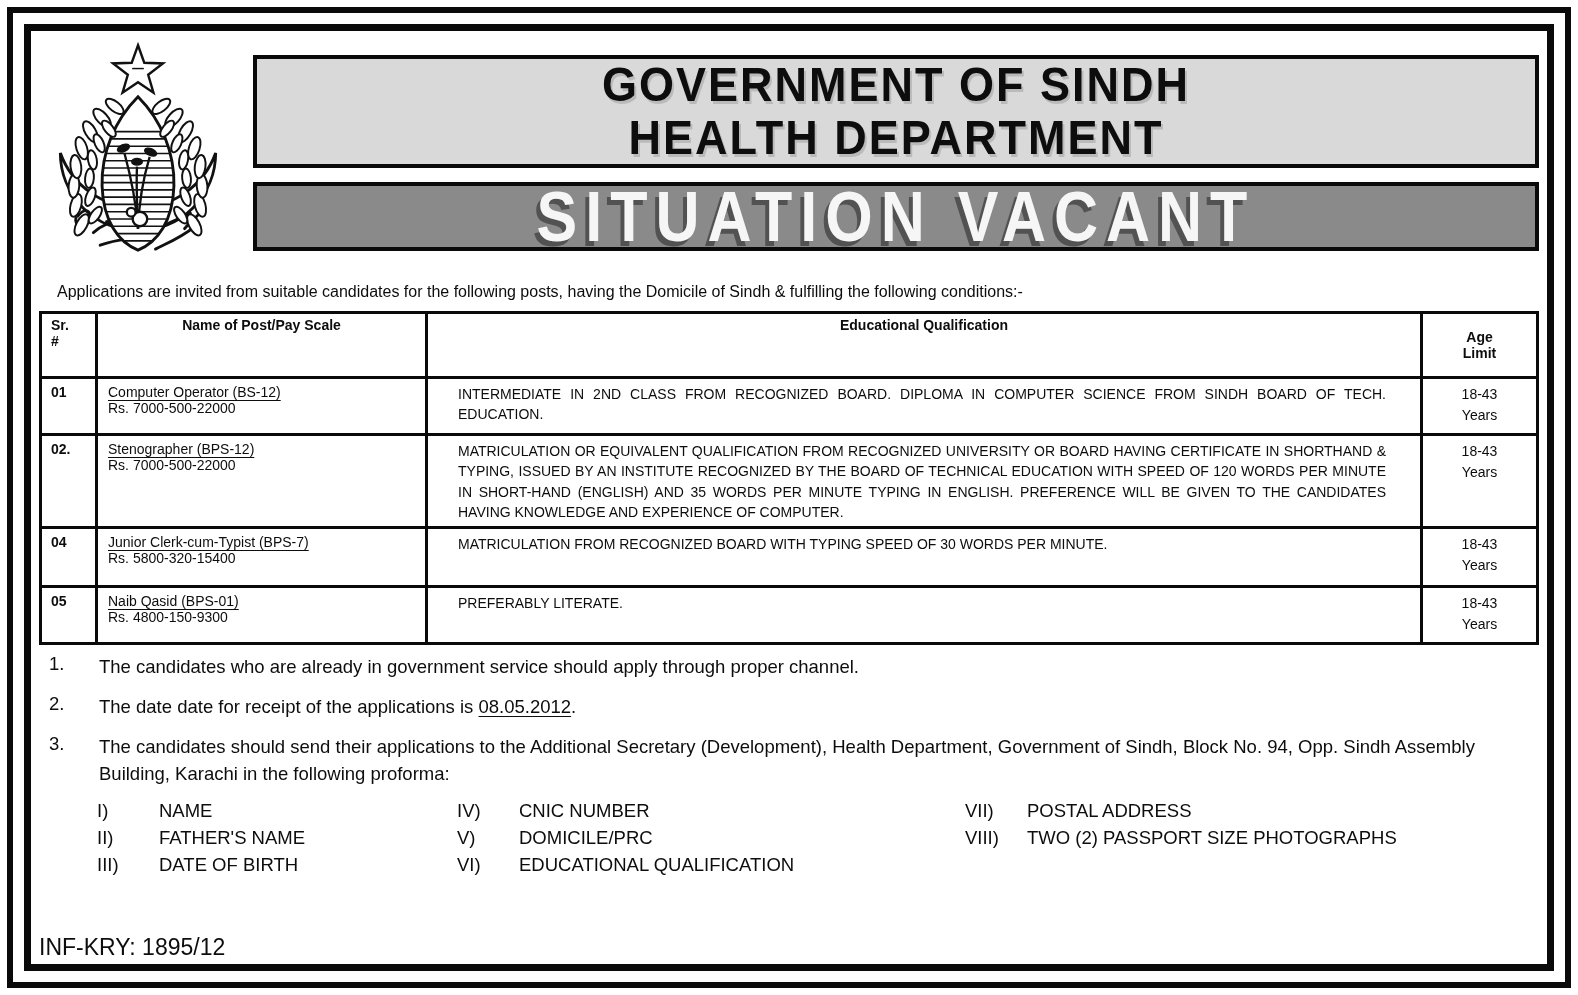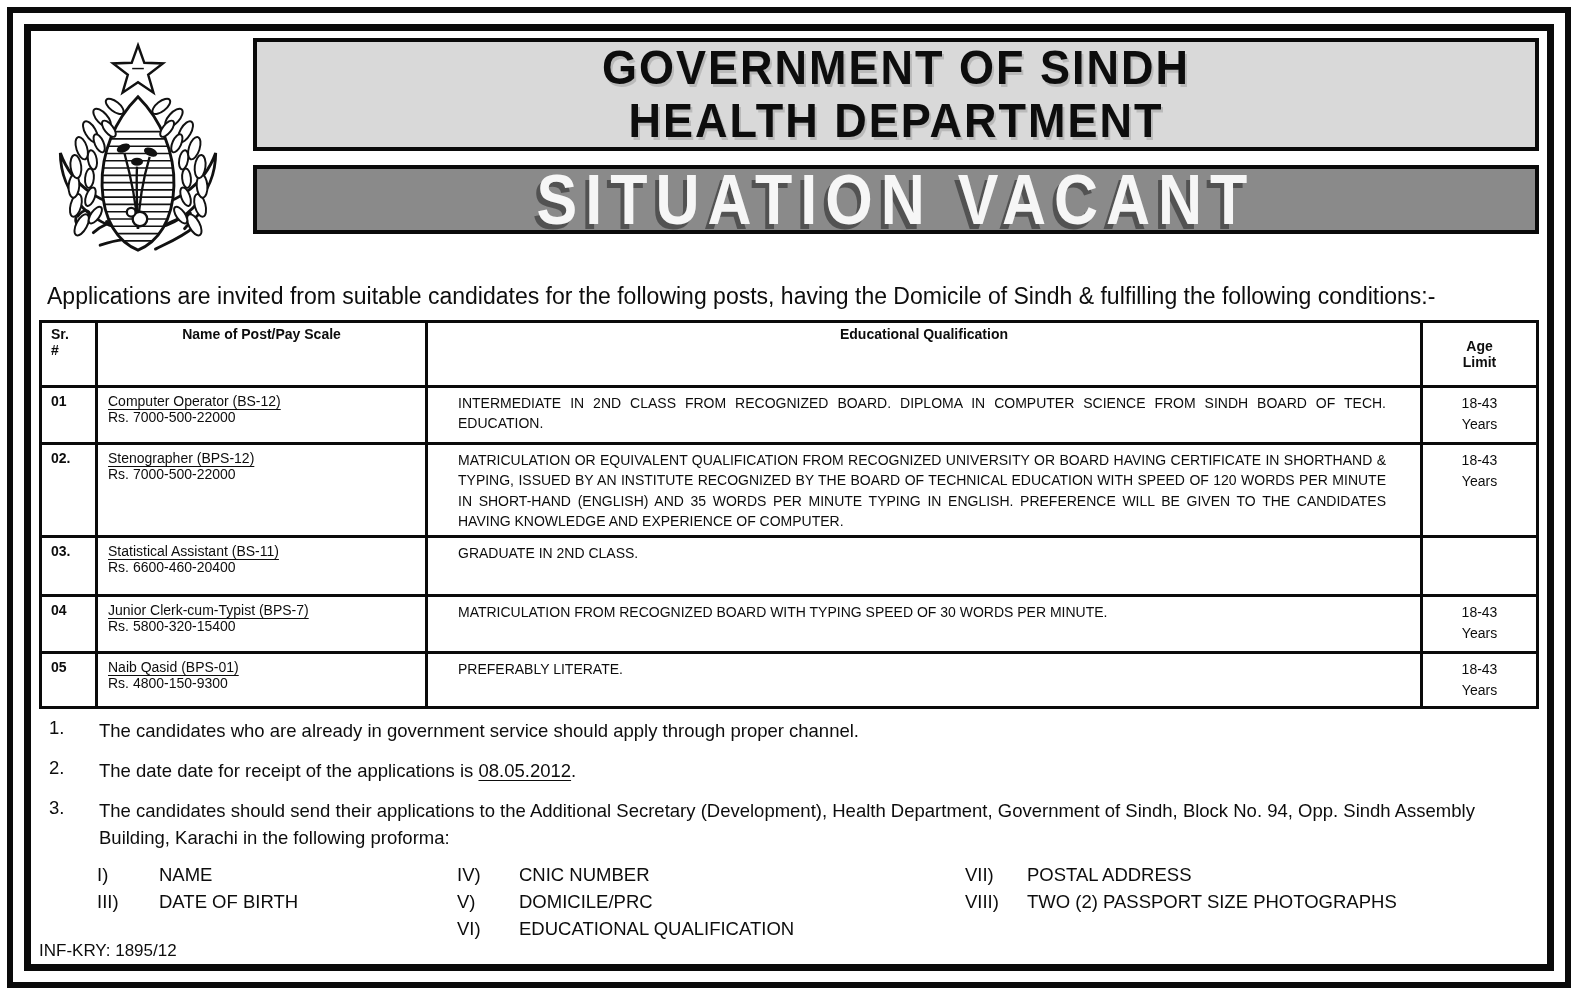--- a/index.html
+++ b/index.html
@@ -11,21 +11,21 @@
   }
   .frame-outer {
     position:absolute; inset:7px; border:6px solid #0a0a0a;
   }
   .frame-inner {
     position:absolute; inset:24px; border:7px solid #0a0a0a; background:#fff;
   }
   .content { position:absolute; inset:0; padding:5px 8px; }
 
   
-  .masthead { display:flex; gap:16px; align-items:flex-start; margin-top:2px; }
+  .masthead { display:flex; gap:16px; align-items:center; margin-top:2px; }
   .emblem { flex:none; width:198px; height:230px; }
   .head-boxes { flex:1; display:flex; flex-direction:column; }
   .dept-box {
     height:113px; border:4px solid #0a0a0a; background:#d9d9d9;
     display:flex; flex-direction:column; justify-content:center; align-items:center;
     margin-bottom:14px;
   }
   .dept-line {
     font-size:45px; font-weight:bold; line-height:1.17; letter-spacing:2px;
     transform:scaleY(1.06); text-shadow:2px 3px 0 rgba(0,0,0,0.14);
@@ -35,21 +35,21 @@
     height:69px; border:4px solid #0a0a0a; background:#8a8a8a;
     display:flex; justify-content:center; align-items:center; overflow:hidden;
   }
   .banner-text {
     font-size:61px; font-weight:bold; color:#f6f6f6; letter-spacing:8px;
     transform:scaleY(1.16); white-space:nowrap;
     text-shadow:-4px 4px 0 rgba(25,25,25,0.5);
   }
 
   
-  .intro { font-size:23px; margin:15px 2px 10px 8px; }
+  .intro { font-size:16px; margin:15px 2px 10px 18px; }
 
   
   table.jobs {
     width:100%; border-collapse:collapse; font-size:14px;
     border:3px solid #0a0a0a;
   }
   table.jobs th, table.jobs td {
     border:3px solid #0a0a0a; vertical-align:top;
   }
   th { font-weight:bold; }
@@ -74,21 +74,21 @@
   .note-text { flex:1; line-height:1.5; padding-right:8px; }
   .note-underline { text-decoration:underline; text-underline-offset:3px; }
 
   
   .proforma {
     display:grid; grid-template-columns:360px 508px 1fr;
     margin:4px 0 0 58px; font-size:18.5px;
   }
   .pf-item { display:flex; margin-bottom:5px; }
   .pf-num { flex:none; width:62px; }
-  .ref { position:absolute; left:8px; bottom:3px; font-size:17px; }
+  .ref { position:absolute; left:8px; bottom:3px; font-size:23px; }
 </style>
 </head>
 <body>
 
 <div class="frame-outer"></div>
 <div class="frame-inner">
   <div class="content">
 
     <div class="masthead">
       <div class="emblem">
@@ -230,29 +230,20 @@
     <td class="c-sr">02.</td>
     <td class="c-post">
       <div class="post-name">Stenographer (BPS-12)</div>
       <div class="pay-scale">Rs. 7000-500-22000</div>
     </td>
     <td class="c-qual">MATRICULATION OR EQUIVALENT QUALIFICATION FROM RECOGNIZED UNIVERSITY OR BOARD HAVING CERTIFICATE IN SHORTHAND &amp; TYPING, ISSUED BY AN INSTITUTE RECOGNIZED BY THE BOARD OF TECHNICAL EDUCATION WITH SPEED OF 120 WORDS PER MINUTE IN SHORT-HAND (ENGLISH) AND 35 WORDS PER MINUTE TYPING IN ENGLISH. PREFERENCE WILL BE GIVEN TO THE CANDIDATES HAVING KNOWLEDGE AND EXPERIENCE OF COMPUTER.</td>
     <td class="c-age">18-43
 Years</td>
   </tr>
 
-  <tr>
-    <td class="c-sr">03.</td>
-    <td class="c-post">
-      <div class="post-name">Statistical Assistant (BS-11)</div>
-      <div class="pay-scale">Rs. 6600-460-20400</div>
-    </td>
-    <td class="c-qual">GRADUATE IN 2ND CLASS.</td>
-    <td class="c-age"></td>
-  </tr>
 
   <tr>
     <td class="c-sr">04</td>
     <td class="c-post">
       <div class="post-name">Junior Clerk-cum-Typist (BPS-7)</div>
       <div class="pay-scale">Rs. 5800-320-15400</div>
     </td>
     <td class="c-qual">MATRICULATION FROM RECOGNIZED BOARD WITH TYPING SPEED OF 30 WORDS PER MINUTE.</td>
     <td class="c-age">18-43
 Years</td>
@@ -288,20 +279,24 @@
   </div>
 </div>
 
     <div class="proforma">
       <div>
   <div class="pf-item">
     <div class="pf-num">I)</div>
     <div class="pf-label">NAME</div>
   </div>
 
+  <div class="pf-item">
+    <div class="pf-num">II)</div>
+    <div class="pf-label">FATHER'S NAME</div>
+  </div>
 
   <div class="pf-item">
     <div class="pf-num">III)</div>
     <div class="pf-label">DATE OF BIRTH</div>
   </div>
 </div>
       <div>
   <div class="pf-item">
     <div class="pf-num">IV)</div>
     <div class="pf-label">CNIC NUMBER</div>

